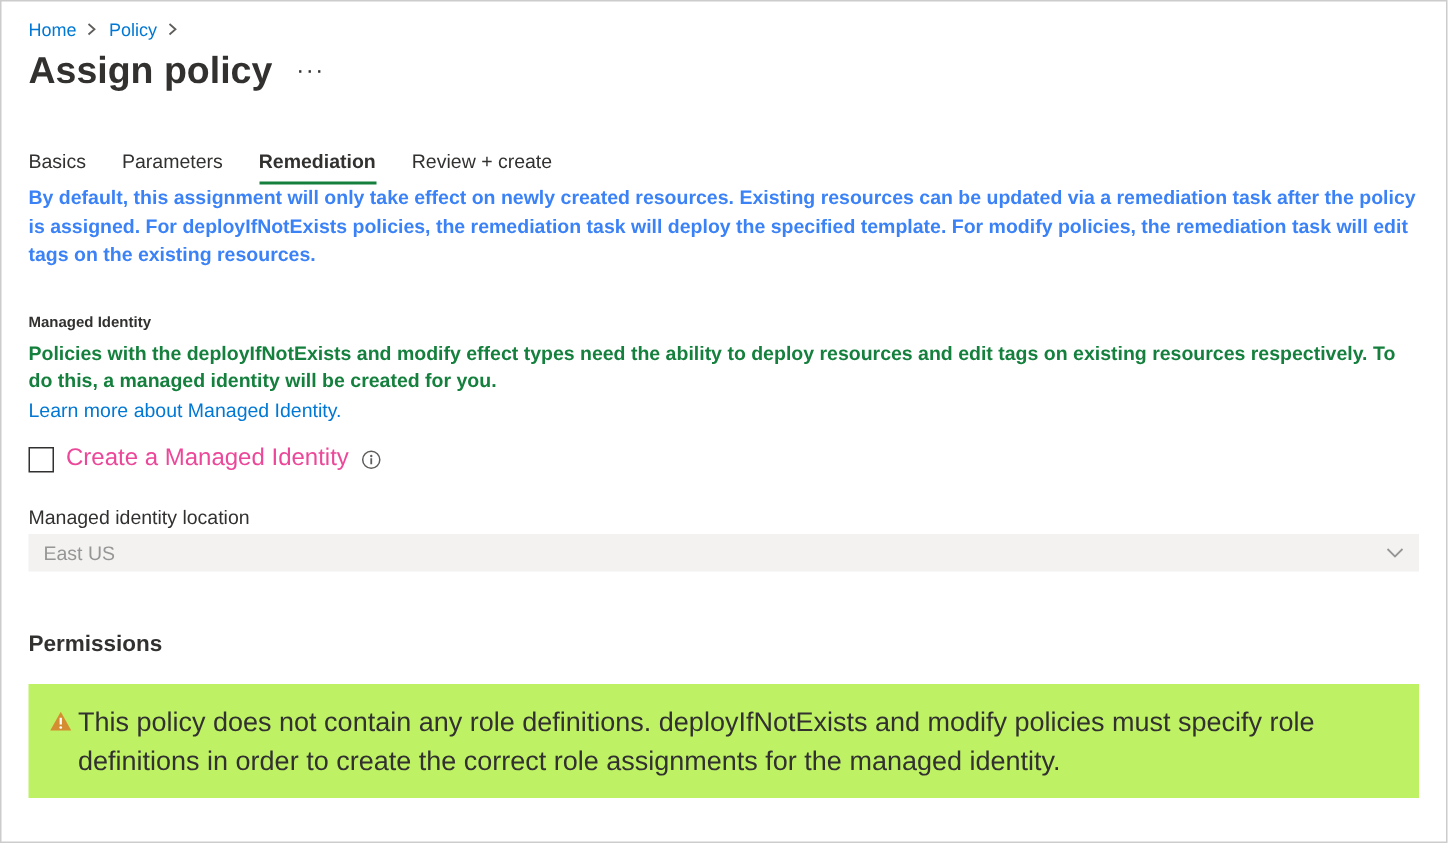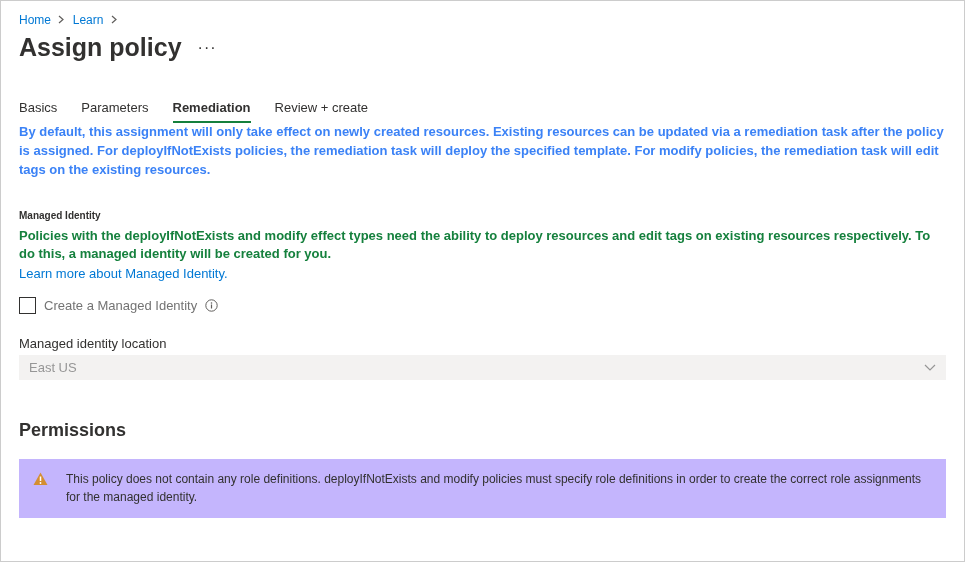--- a/index.html
+++ b/index.html
@@ -96,22 +96,22 @@
     }
     .checkbox {
       width: 17px;
       height: 17px;
       border: 1px solid #323130;
       background: #fff;
       cursor: pointer;
       flex-shrink: 0;
     }
     .checkbox-label {
-      font-size: 13px;
-      color: #737373;
+      font-size: 16px;
+      color: #ec4899;
     }
     .info-icon {
       display: inline-flex;
       align-items: center;
       justify-content: center;
       width: 13px;
       height: 13px;
       font-size: 11px;
       color: #605e5c;
     }
@@ -128,52 +128,52 @@
       padding: 5px 10px;
       font-size: 13px;
       color: #969696;
       cursor: not-allowed;
       margin-bottom: 40px;
     }
     .dropdown .chev {
       color: #969696;
     }
     .permissions-title {
+      font-size: 15px;
+      font-weight: 600;
+      margin-bottom: 18px;
+    }
+    .warning-box {
+      display: flex;
+      align-items: flex-start;
+      gap: 4px;
+      background: #bef264;
+      padding: 12px 14px;
       font-size: 18px;
-      font-weight: 600;
-      margin-bottom: 18px;
-    }
-    .warning-box {
-      display: flex;
-      align-items: flex-start;
-      gap: 18px;
-      background: #c4b5fd;
-      padding: 12px 14px;
-      font-size: 12px;
       line-height: 1.45;
       color: #323130;
     }
     .warning-icon {
       flex-shrink: 0;
       margin-top: 1px;
     }
   </style>
 </head>
 <body>
 
 
 
 <nav class="breadcrumb">
   <a>Home</a>
   <span class="sep">
     <svg width="7" height="9" viewBox="0 0 7 9">
         <path d="M1 1 L5 4.5 L1 8" stroke="#605e5c" stroke-width="1.2" fill="none"></path>
       </svg>
   </span>
-  <a>Learn</a>
+  <a>Policy</a>
   <span class="sep">
     <svg width="7" height="9" viewBox="0 0 7 9">
         <path d="M1 1 L5 4.5 L1 8" stroke="#605e5c" stroke-width="1.2" fill="none"></path>
       </svg>
   </span>
 </nav>
 
 <div class="title-row">
   <h1 class="title">Assign policy</h1>
   <span class="more-btn">···</span>

